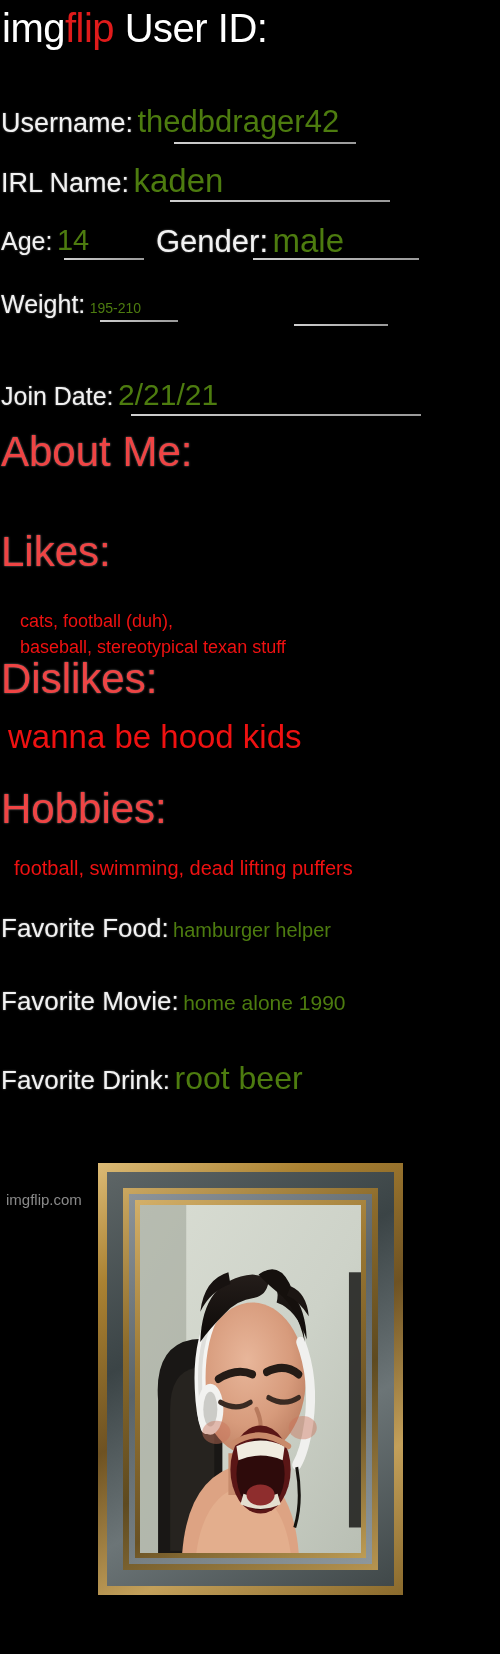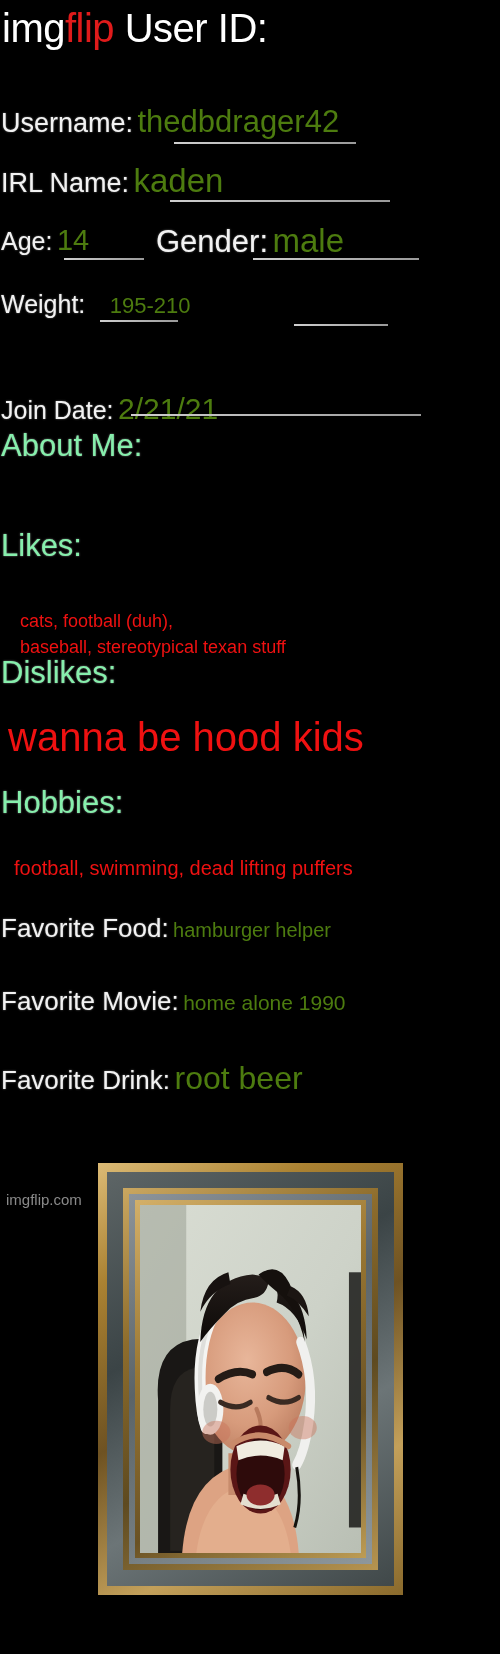--- a/index.html
+++ b/index.html
@@ -55,61 +55,61 @@
   #r-age { left:1px; top:224px; }
   #r-age .label { font-size:25px; }
   #r-age .value { font-size:29px; }
 
   #r-gender { left:156px; top:222px; }
   #r-gender .label { font-size:31px; }
   #r-gender .value { font-size:33px; }
 
   #r-weight { left:1px; top:290px; }
   #r-weight .label { font-size:25px; }
-  #r-weight .value { font-size:22px;margin-left:20px; }
+  #r-weight .value { font-size:14px; }
 
   #r-height { left:196px; top:288px; }
   #r-height .label { font-size:25px; }
   #r-height .value { font-size:31px; }
 
-  #r-join { left:1px; top:392px; }
+  #r-join { left:1px; top:378px; }
   #r-join .label { font-size:25px; }
   #r-join .value { font-size:30px; }
 
   
   #u-username { left:174px; top:142px; width:182px; }
   #u-irl      { left:170px; top:200px; width:220px; }
   #u-age      { left:64px;  top:258px; width:80px; }
   #u-gender   { left:253px; top:258px; width:166px; }
   #u-weight   { left:100px; top:320px; width:78px; }
   #u-height   { left:294px; top:324px; width:94px; }
   #u-join     { left:131px; top:414px; width:290px; }
 
   
   .heading {
     position:absolute;
-    color:#86efac;
-    font-size:31px;
+    color:#ef4444;
+    font-size:42px;
     text-shadow:0 0 2px rgba(255,255,255,.5);
     white-space:nowrap;
   }
   #h-about    { left:1px; top:428px; }
   #h-likes    { left:1px; top:528px; }
   #h-dislikes { left:1px; top:655px; }
   #h-hobbies  { left:1px; top:785px; }
 
   
   .body-text {
     position:absolute;
     color:#ef1111;
     white-space:pre-line;
   }
   #t-about   { left:14px; top:450px; font-size:21px; line-height:26px; }
   #t-likes   { left:20px; top:608px; font-size:18px; line-height:26px; }
-  #t-dislikes{ left:8px;  top:718px; font-size:40px; line-height:38px; }
+  #t-dislikes{ left:8px;  top:718px; font-size:33px; line-height:38px; }
   #t-hobbies { left:14px; top:855px; font-size:20px; line-height:26px; }
 
   
   .fav { position:absolute; white-space:nowrap; }
   .fav .label { font-size:26px; }
 
   #f-food  { left:1px; top:913px; }
   #f-food  .value { font-size:20px; }
   #f-movie { left:1px; top:986px; }
   #f-movie .value { font-size:21px; }

